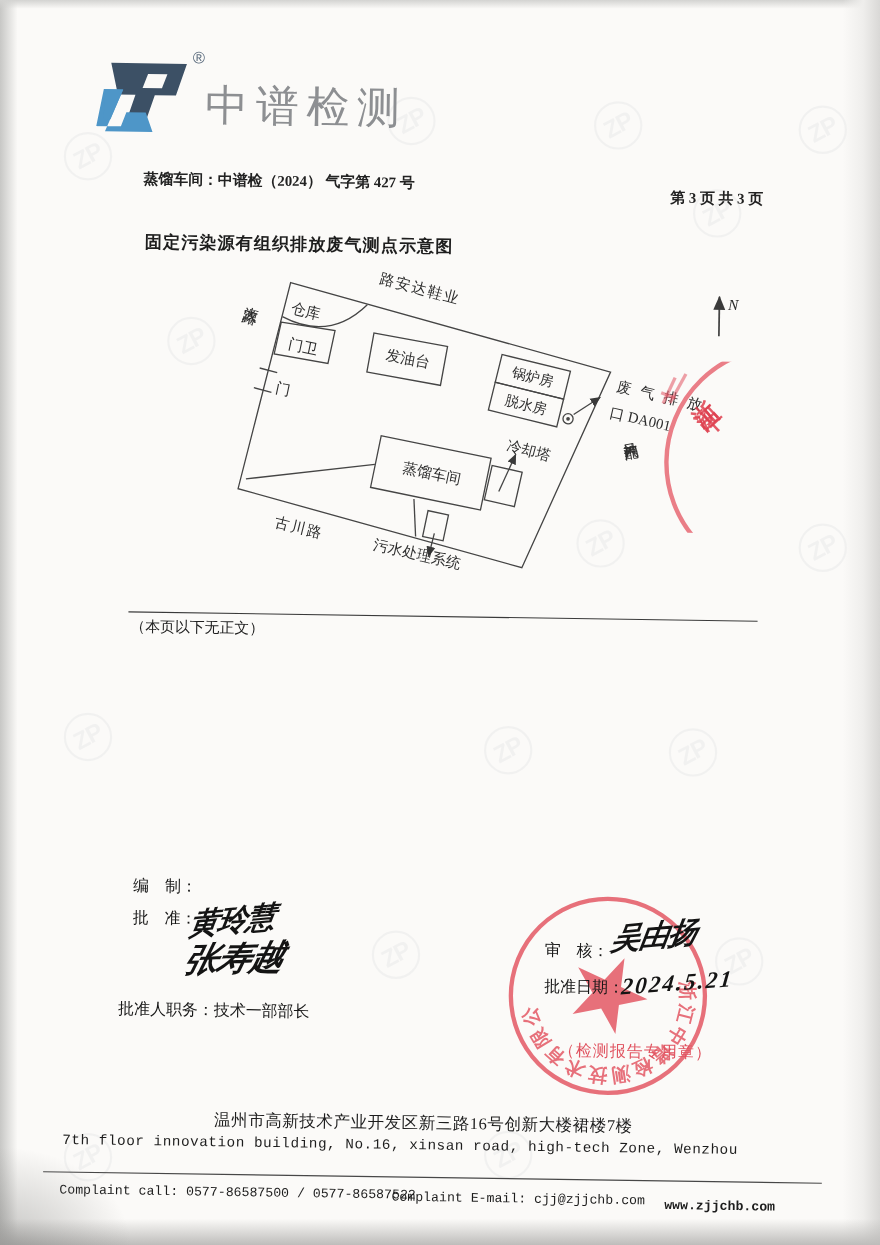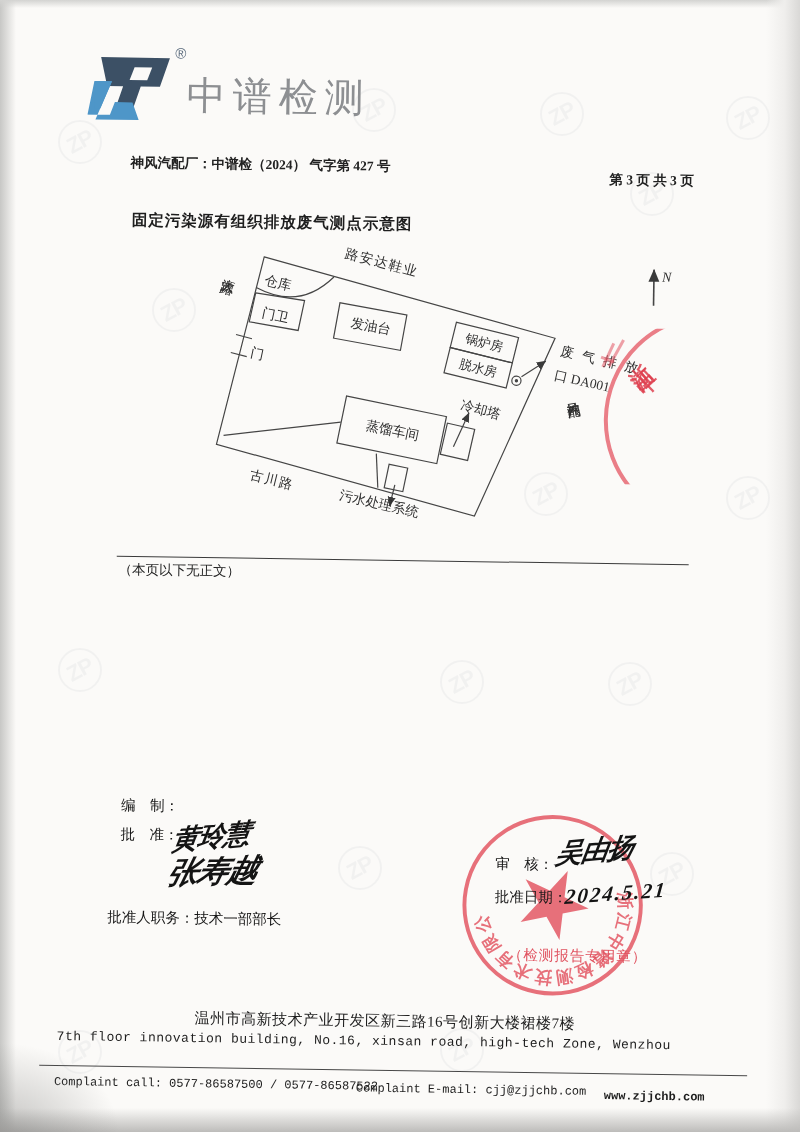--- a/index.html
+++ b/index.html
@@ -109,21 +109,21 @@
         <polygon points="30,12 116,12 104,48 80,48 68,84 46,84 58,48 38,48" fill="#3c5065"></polygon>
         <polygon points="72,24 94,24 88,40 66,40" fill="#fbfaf8"></polygon>
         <polygon points="22,42 44,42 24,90 78,90 70,68 48,68 42,84 14,84" fill="#4e96c8"></polygon>
         <polygon points="24,42 44,42 30,76 22,76" fill="#4e96c8"></polygon>
       </svg>
       <span class="reg abs" style="left:100px;top:-2px">®</span>
       <span class="brand-text abs" style="left:112px;top:22px">中谱检测</span>
     </div>
 
     <div class="abs meta" style="left:133px;top:152px">
-      <span>神风汽配厂：</span><span>中谱检（2024） 气字第 427 号</span>
+      <span>蒸馏车间：</span><span>中谱检（2024） 气字第 427 号</span>
     </div>
     <div class="abs meta" style="left:612px;top:162px">第 3 页 共 3 页</div>
 
     <div class="abs doc-title" style="left:135px;top:208px">固定污染源有组织排放废气测点示意图</div>
 
     <svg class="abs" style="left:180px;top:232px" width="520" height="292" viewBox="0 0 520 292">
       <defs>
         <marker id="ah" markerWidth="9" markerHeight="8" refX="7.5" refY="4" orient="auto">
           <polygon points="0,0.6 8,4 0,7.4" fill="#3a3a3a"></polygon>
         </marker>

